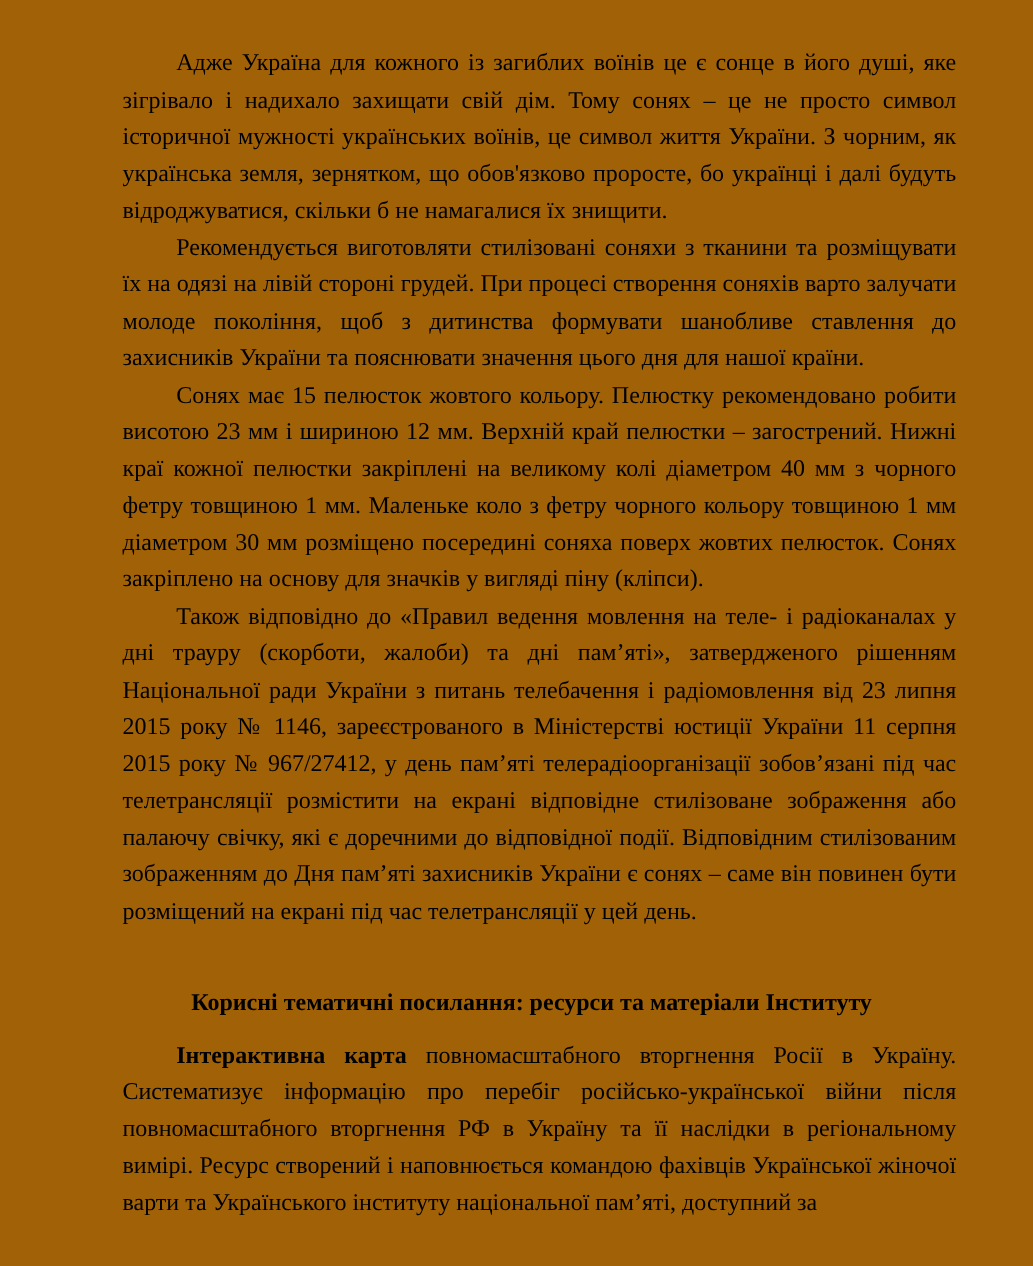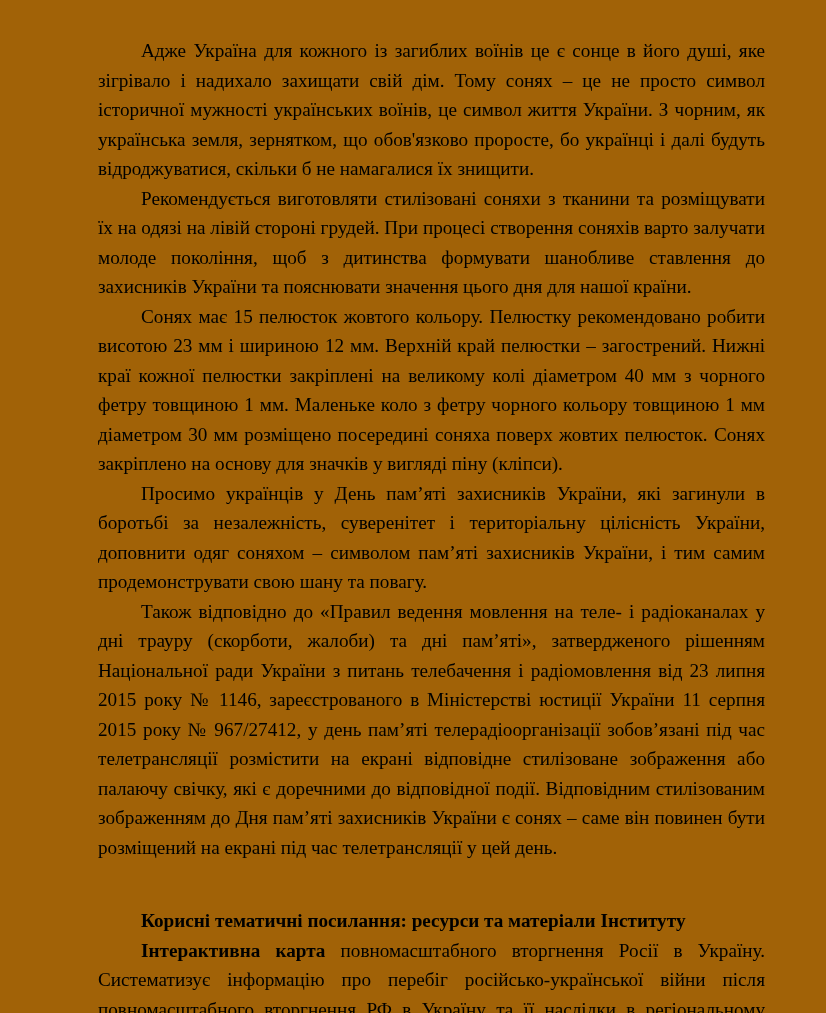--- a/index.html
+++ b/index.html
@@ -35,21 +35,21 @@
     text-indent: 43px;
     text-align: justify;
   }
   p.para:last-child {
     text-align: justify;
   }
   .heading-block {
     margin-top: 44px;
   }
   p.heading {
-    margin: 0;
+    margin: 12px;
     text-indent: 43px;
     text-align: left;
     font-weight: bold;
   }
   .bold-lead {
     font-weight: bold;
   }
 </style>
 </head>
 <body>
@@ -58,21 +58,20 @@
   <div class="doc-body">
 
     <p class="para">Адже Україна для кожного із загиблих воїнів це є сонце в його душі, яке зігрівало і надихало захищати свій дім. Тому сонях – це не просто символ історичної мужності українських воїнів, це символ життя України. З чорним, як українська земля, зернятком, що обов'язково проросте, бо українці і далі будуть відроджуватися, скільки б не намагалися їх знищити.</p>
 
 
     <p class="para">Рекомендується виготовляти стилізовані соняхи з тканини та розміщувати їх на одязі на лівій стороні грудей. При процесі створення соняхів варто залучати молоде покоління, щоб з дитинства формувати шанобливе ставлення до захисників України та пояснювати значення цього дня для нашої країни.</p>
 
     <p class="para">Сонях має 15 пелюсток жовтого кольору. Пелюстку рекомендовано робити висотою 23 мм і шириною 12 мм. Верхній край пелюстки – загострений. Нижні краї кожної пелюстки закріплені на великому колі діаметром 40 мм з чорного фетру товщиною 1 мм. Маленьке коло з фетру чорного кольору товщиною 1 мм діаметром 30 мм розміщено посередині соняха поверх жовтих пелюсток. Сонях закріплено на основу для значків у вигляді піну (кліпси).</p>
 
 
-    <p class="para">Просимо українців у День пам’яті захисників України, які загинули в боротьбі за незалежність, суверенітет і територіальну цілісність України, доповнити одяг соняхом – символом пам’яті захисників України, і тим самим продемонструвати свою шану та повагу.</p>
 
     <p class="para">Також відповідно до «Правил ведення мовлення на теле- і радіоканалах у дні трауру (скорботи, жалоби) та дні пам’яті», затвердженого рішенням Національної ради України з питань телебачення і радіомовлення від 23 липня 2015 року № 1146, зареєстрованого в Міністерстві юстиції України 11 серпня 2015 року № 967/27412, у день пам’яті телерадіоорганізації зобов’язані під час телетрансляції розмістити на екрані відповідне стилізоване зображення або палаючу свічку, які є доречними до відповідної події. Відповідним стилізованим зображенням до Дня пам’яті захисників України є сонях – саме він повинен бути розміщений на екрані під час телетрансляції у цей день.</p>
 
     <div class="heading-block">
       <p class="heading">Корисні тематичні посилання: ресурси та матеріали Інституту</p>
 
       <p class="para"><span class="bold-lead">Інтерактивна карта</span><span> повномасштабного вторгнення Росії в Україну. Систематизує інформацію про перебіг російсько-української війни після повномасштабного вторгнення РФ в Україну та її наслідки в регіональному вимірі. Ресурс створений і наповнюється командою фахівців Української жіночої варти та Українського інституту національної пам’яті, доступний за </span></p>
     </div>
 
   </div>

